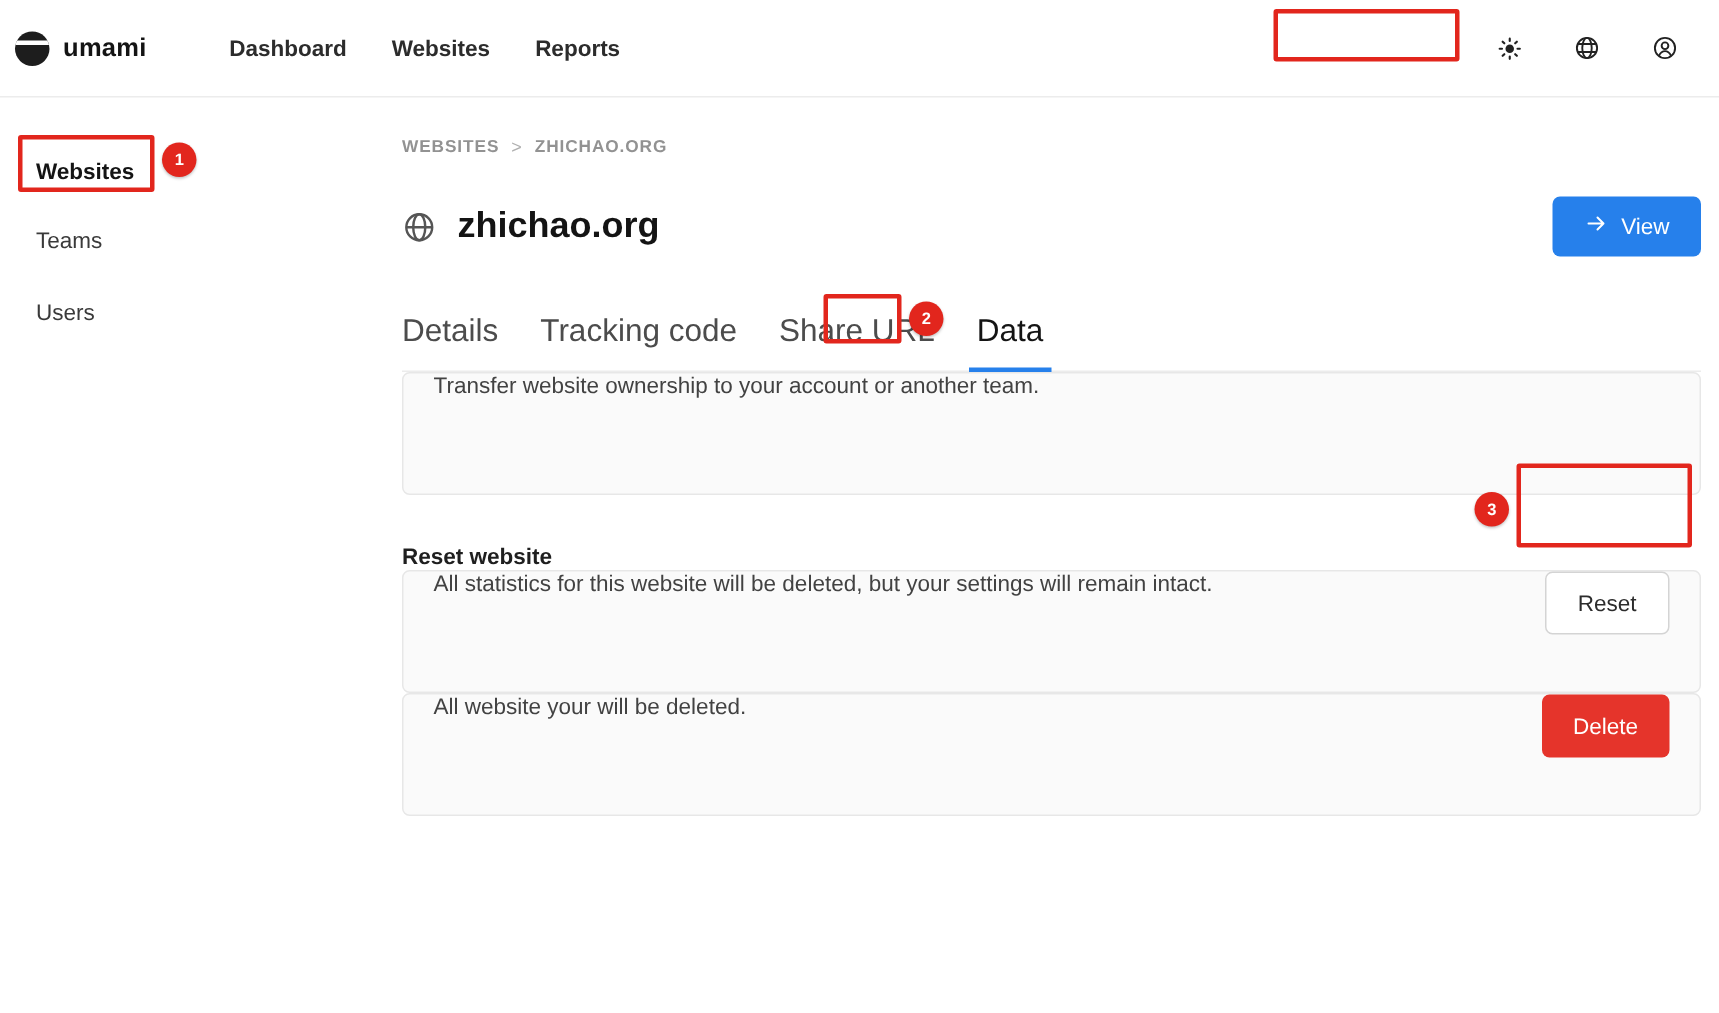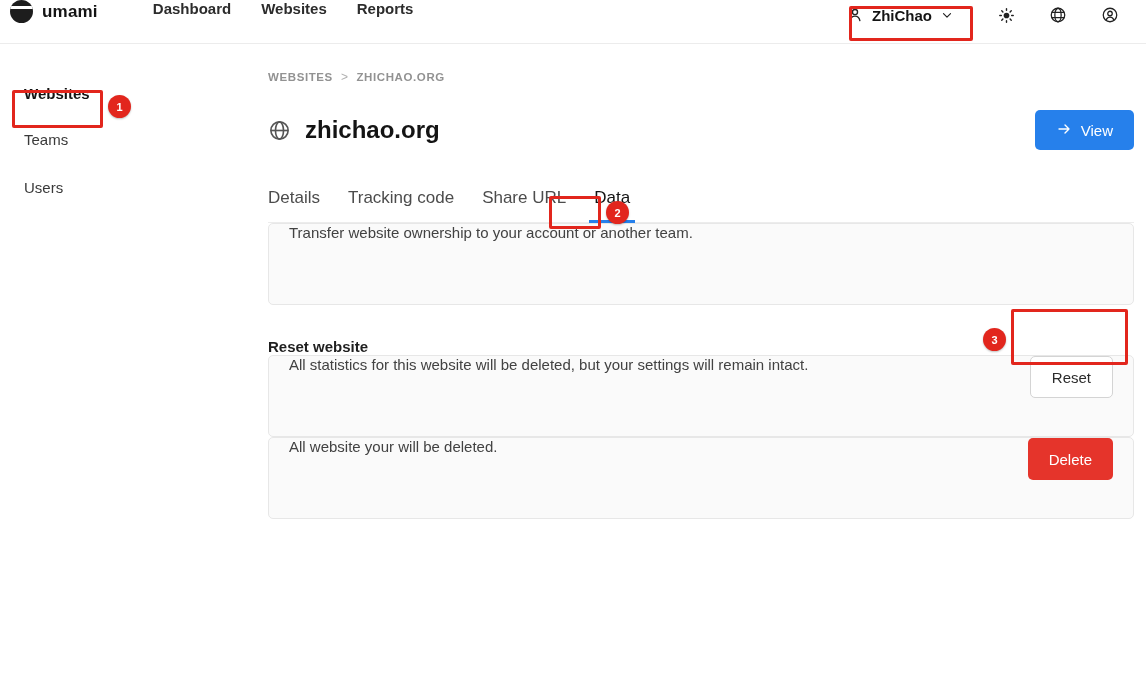--- a/index.html
+++ b/index.html
@@ -7,23 +7,23 @@
   body {
     font-family: "Liberation Sans", sans-serif;
     background: #fff;
     color: #2c2c2c;
     position: relative;
     overflow: hidden;
   }
 
   
   .topnav {
-    height: 44px;
+    height: 65px;
     display: flex;
-    align-items: flex-start;
+    align-items: center;
     border-bottom: 1px solid #ececec;
     padding: 0 27px 0 10px;
     background: #fff;
   }
   .brand { display: flex; align-items: center; gap: 9px; }
   .logo {
     width: 23px; height: 23px;
     border-radius: 50%;
     background: #1d1d1d;
     position: relative;
@@ -110,21 +110,21 @@
   }
   .btn-danger { background: var(--danger); border: none; color: #fff; }
 
   
   .tabs {
     display: flex; gap: 28px;
     margin-top: 37px;
     border-bottom: 1px solid #ececec;
   }
   .tab {
-    font-size: 17px; color: #4c4c4c;
+    font-size: 21px; color: #4c4c4c;
     padding-bottom: 14px;
     position: relative;
     cursor: pointer;
   }
   .tab.active { color: #141414; }
   .tab.active::after {
     content: "";
     position: absolute; left: -5px; right: -5px; bottom: -1px;
     height: 3px; background: var(--accent);
   }
@@ -172,34 +172,20 @@
     <span class="brand-name">umami</span>
   </div>
 
   <nav class="nav-links">
     <div class="nav-item">Dashboard</div>
     <div class="nav-item">Websites</div>
     <div class="nav-item">Reports</div>
   </nav>
 
   <div class="nav-right">
-    <div class="user-btn">
-      <span>
-        <svg width="18" height="18" viewBox="0 0 24 24" fill="none" stroke="#222" stroke-width="1.8" stroke-linecap="round">
-          <circle cx="12" cy="8" r="3.4"></circle>
-          <path d="M5.5 19.5c.8-3.8 3.4-6 6.5-6s5.7 2.2 6.5 6"></path>
-        </svg>
-      </span>
-      <span>ZhiChao</span>
-      <span>
-        <svg width="14" height="14" viewBox="0 0 24 24" fill="none" stroke="#222" stroke-width="2" stroke-linecap="round" stroke-linejoin="round">
-          <path d="M6 9.5l6 6 6-6"></path>
-        </svg>
-      </span>
-    </div>
 
     <div class="icon-btn">
       <span>
         <svg width="17" height="17" viewBox="0 0 24 24" fill="#222" stroke="#222" stroke-width="2" stroke-linecap="round">
           <circle cx="12" cy="12" r="4" stroke="none"></circle>
           <path d="M12 2.5v2.2M12 19.3v2.2M2.5 12h2.2M19.3 12h2.2M5.3 5.3l1.6 1.6M17.1 17.1l1.6 1.6M5.3 18.7l1.6-1.6M17.1 6.9l1.6-1.6"></path>
         </svg>
       </span>
     </div>
 

